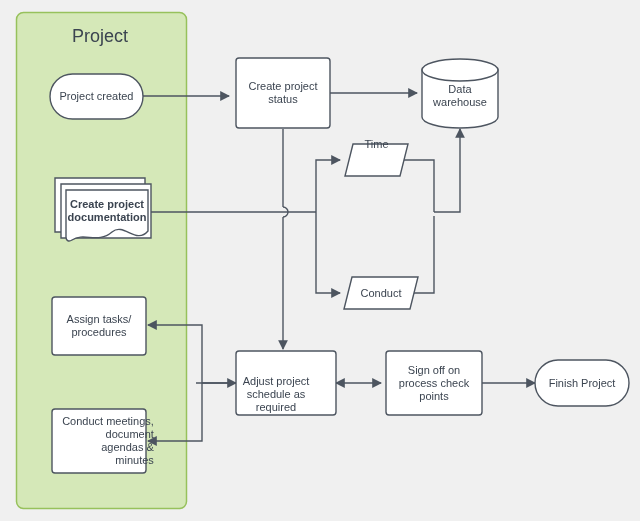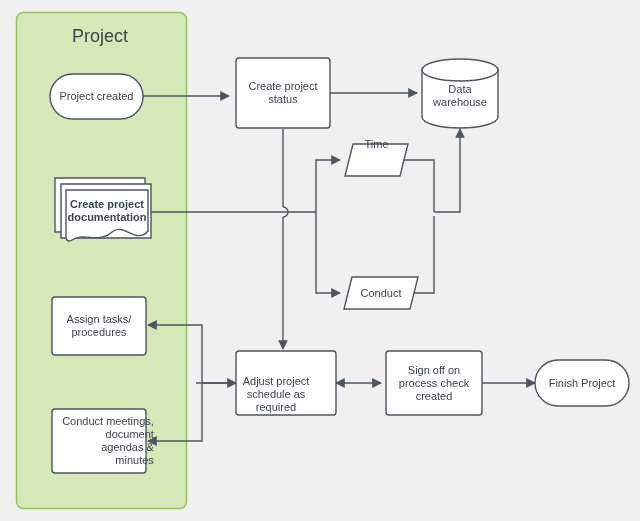--- a/index.html
+++ b/index.html
@@ -147,15 +147,15 @@
 document
 agendas &amp;
 minutes</div>
 
 <div class="flow-label" style="left:236px; top:362px; width:80px; height:64px;">Adjust project
 schedule as
 required</div>
 
 <div class="flow-label" style="left:386px; top:351px; width:96px; height:64px;">Sign off on
 process check
-created</div>
+points</div>
 
 <div class="flow-label" style="left:535px; top:360px; width:94px; height:46px;">Finish Project</div>
 
 </body></html>

